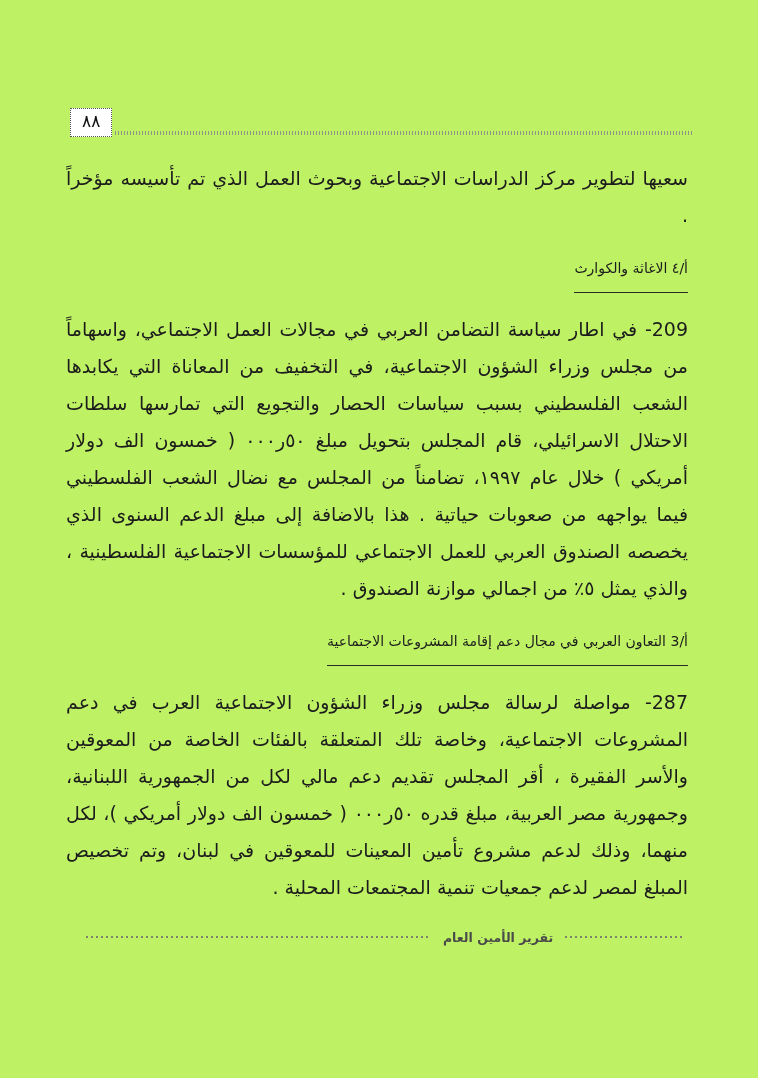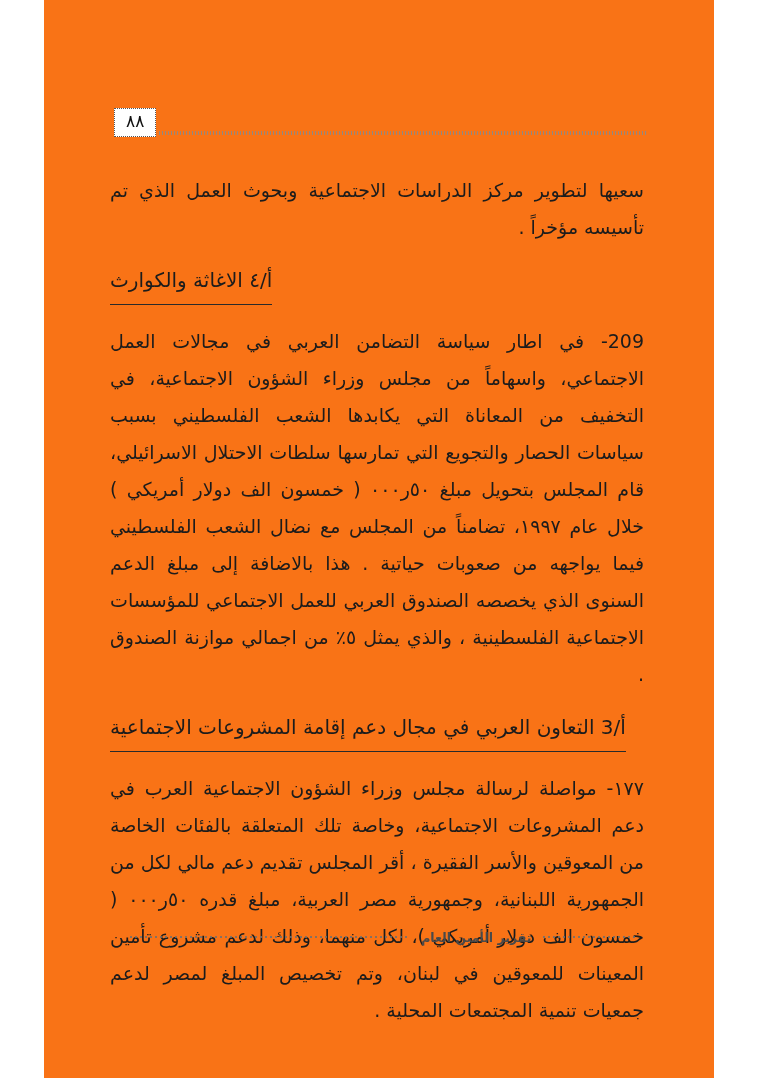--- a/index.html
+++ b/index.html
@@ -1,23 +1,23 @@
 <!DOCTYPE html>
 <html lang="ar"><head>
 <meta charset="utf-8">
 <style>
   * { margin: 0; padding: 0; box-sizing: border-box; }
   html, body { background: #ffffff; }
 
   .page {
     position: relative;
-    width: 670px;
+    width: 758px;
     height: 1078px;
     margin: 0 auto;
-    background: #f97316;
+    background: #bef264;
     font-family: "DejaVu Sans", sans-serif;
     color: #1c1c1c;
     direction: rtl;
     overflow: hidden;
   }
 
   
   .page-header {
     position: absolute;
     top: 108px;
@@ -40,35 +40,35 @@
     height: 4px;
     margin: 0 0 2px 2px;
     background-image: radial-gradient(circle, #8a8a8a 0.7px, transparent 0.9px);
     background-size: 3px 2px;
     opacity: 0.9;
   }
 
   
   .body-text {
     position: absolute;
-    top: 172px;
+    top: 160px;
     right: 70px;
     left: 66px;
     font-size: 19px;
     line-height: 37px;
     text-align: justify;
   }
   .intro-paragraph { margin-bottom: 16px; }
 
   .doc-section { margin-top: 10px; }
 
   .section-heading {
-    font-size: 20px;
+    font-size: 14px;
     font-weight: normal;
-    text-align: left;
+    text-align: right;
     margin: 16px 0 18px;
   }
   .section-heading .heading-text {
     display: inline-block;
     border-bottom: 1.5px solid #2a2a2a;
     padding-bottom: 5px;
   }
 
   .numbered-paragraph { margin-bottom: 10px; }
   .para-number { white-space: nowrap; }
@@ -127,21 +127,21 @@
         <span class="para-number">209-</span>
         <span class="para-text">في اطار سياسة التضامن العربي في مجالات العمل الاجتماعي، واسهاماً من مجلس وزراء الشؤون الاجتماعية، في التخفيف من المعاناة التي يكابدها الشعب الفلسطيني بسبب سياسات الحصار والتجويع التي تمارسها سلطات الاحتلال الاسرائيلي، قام المجلس بتحويل مبلغ ٥٠ر٠٠٠ ( خمسون الف دولار أمريكي ) خلال عام ١٩٩٧، تضامناً من المجلس مع نضال الشعب الفلسطيني فيما يواجهه من صعوبات حياتية . هذا بالاضافة إلى مبلغ الدعم السنوى الذي يخصصه الصندوق العربي للعمل الاجتماعي للمؤسسات الاجتماعية الفلسطينية ، والذي يمثل ٥٪ من اجمالي موازنة الصندوق .</span>
       </p>
     </section>
 
     <section class="doc-section">
       <h2 class="section-heading">
         <span class="heading-text">أ/3 التعاون العربي في مجال دعم إقامة المشروعات الاجتماعية</span>
       </h2>
       <p class="numbered-paragraph">
-        <span class="para-number">١٧٧-</span>
+        <span class="para-number">287-</span>
         <span class="para-text">مواصلة لرسالة مجلس وزراء الشؤون الاجتماعية العرب في دعم المشروعات الاجتماعية، وخاصة تلك المتعلقة بالفئات الخاصة من المعوقين والأسر الفقيرة ، أقر المجلس تقديم دعم مالي لكل من الجمهورية اللبنانية، وجمهورية مصر العربية، مبلغ قدره ٥٠ر٠٠٠ ( خمسون الف دولار أمريكي )، لكل منهما، وذلك لدعم مشروع تأمين المعينات للمعوقين في لبنان، وتم تخصيص المبلغ لمصر لدعم جمعيات تنمية المجتمعات المحلية .</span>
       </p>
     </section>
 
   </main>
 
   <footer class="page-footer">
     <span class="footer-rule long"></span>
     <span class="footer-stamp">تقرير الأمين العام</span>
     <span class="footer-rule short"></span>

